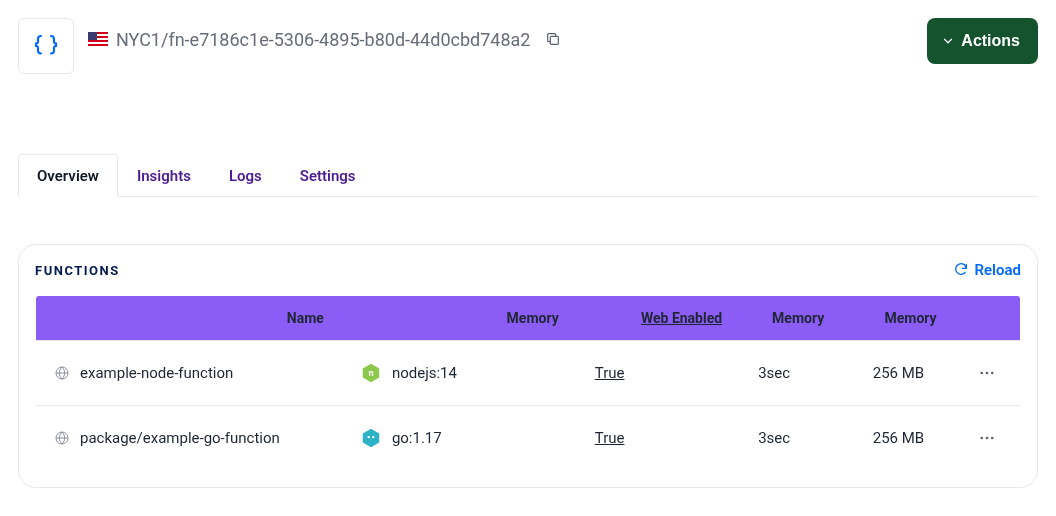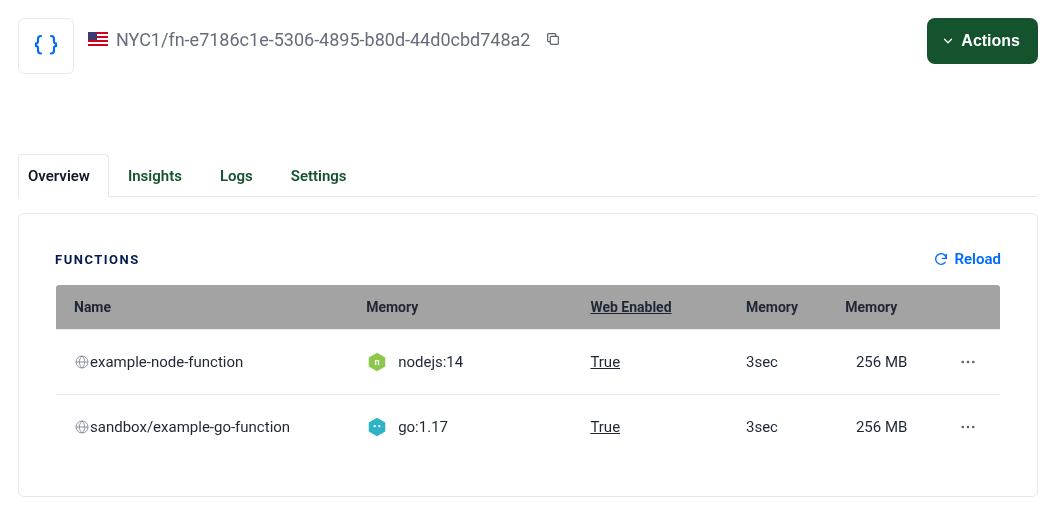--- a/index.html
+++ b/index.html
@@ -26,33 +26,33 @@
     margin-left: auto; flex: 0 0 auto;
     background: #14532d; color: #fff;
     height: 46px; padding: 0 18px 0 14px;
     border: none; border-radius: 8px;
     font-size: 16px; font-weight: 600;
     display: flex; align-items: center; gap: 6px;
     cursor: pointer;
   }
 
   .tabs { display: flex; margin-top: 80px; border-bottom: 1px solid #e5e8ed; padding: 0 0 0 0; }
-  .tab { padding: 12px 18px; font-size: 15px; font-weight: 600; color: #14532d; cursor: pointer; border: 1px solid transparent; border-bottom: none; margin-bottom: -1px; background: transparent; border-radius: 4px 4px 0 0; }
-  .tab.active { color: #111827; border-color: #e5e8ed; background: #fff; padding-left: 9px; }
+  .tab { padding: 12px 18px; font-size: 15px; font-weight: 600; color: #4c1d95; cursor: pointer; border: 1px solid transparent; border-bottom: none; margin-bottom: -1px; background: transparent; border-radius: 4px 4px 0 0; }
+  .tab.active { color: #111827; border-color: #e5e8ed; background: #fff; }
 
-  .panel { border: 1px solid #e5e8ed; border-radius: 6px; margin-top: 16px; padding: 36px; }
+  .panel { border: 1px solid #e5e8ed; border-radius: 18px; margin-top: 47px; padding: 16px; }
   .panel-head { display: flex; align-items: center; margin-bottom: 16px; }
   .panel-title { letter-spacing: 1.5px; font-size: 13px; font-weight: 700; color: #031b4e; }
-  .reload { margin-left: auto; color: #0069ff; font-weight: 600; font-size: 15px; display: flex; align-items: center; gap: 6px; cursor: pointer; }
+  .reload { margin-left: auto; color: #0069ff; font-weight: 600; font-size: 15px; display: flex; align-items: flex-start; gap: 6px; cursor: pointer; }
 
   table.functions { width: 100%; border-collapse: collapse; border: 1px solid #e5e8ed; border-radius: 4px; overflow: hidden; }
-  table.functions thead th { text-align: left; font-size: 14px; font-weight: 700; color: #1f2735; background: #a3a3a3; padding: 14px 18px; border-bottom: 1px solid #e5e8ed; }
+  table.functions thead th { text-align: right; font-size: 14px; font-weight: 700; color: #1f2735; background: #8b5cf6; padding: 14px 18px; border-bottom: 1px solid #e5e8ed; }
   table.functions td { font-size: 15px; color: #1f2735; padding: 18px 18px; border-bottom: 1px solid #e5e8ed; vertical-align: middle; }
   table.functions tbody tr:last-child td { border-bottom: none; }
-  .fn-name { display: flex; align-items: center; color: #1f2735; }
+  .fn-name { display: flex; align-items: center; gap: 10px; color: #1f2735; }
   .globe { color: #8a90a0; flex: 0 0 auto; }
   .rt { display: flex; align-items: center; gap: 10px; }
   .hex { width: 22px; height: 22px; flex: 0 0 auto; }
   .ellipsis { color: #5b6270; cursor: pointer; width: 28px; height: 28px; display: inline-flex; align-items: center; justify-content: center; border-radius: 4px; }
 
   th.col-name, td.col-name { width: 300px; }
   th.col-runtime, td.col-runtime { width: 230px; }
   th.col-web, td.col-web { width: 160px; text-decoration: underline; }
   th.col-timeout, td.col-timeout { width: 100px; }
   th.col-memory, td.col-memory { width: 110px; text-align: center; }
@@ -157,21 +157,21 @@
             </span>
           </td>
         </tr>
         <tr>
           <td class="col-name">
             <div class="fn-name">
               <svg class="globe" width="16" height="16" viewBox="0 0 24 24">
                   <circle cx="12" cy="12" r="9" fill="none" stroke="#8a90a0" stroke-width="1.5"></circle>
                   <path d="M3 12h18M12 3c2.5 2.5 4 5.5 4 9s-1.5 6.5-4 9c-2.5-2.5-4-5.5-4-9s1.5-6.5 4-9z" fill="none" stroke="#8a90a0" stroke-width="1.5"></path>
                 </svg>
-              <span>sandbox/example-go-function</span>
+              <span>package/example-go-function</span>
             </div>
           </td>
           <td class="col-runtime">
             <div class="rt">
               <svg class="hex" viewBox="0 0 24 24">
                   <polygon points="12,2 21,7 21,17 12,22 3,17 3,7" fill="#2db3c5"></polygon>
                   <circle cx="9.5" cy="11" r="1.3" fill="#fff"></circle>
                   <circle cx="14.5" cy="11" r="1.3" fill="#fff"></circle>
                 </svg>
               <span>go:1.17</span>

